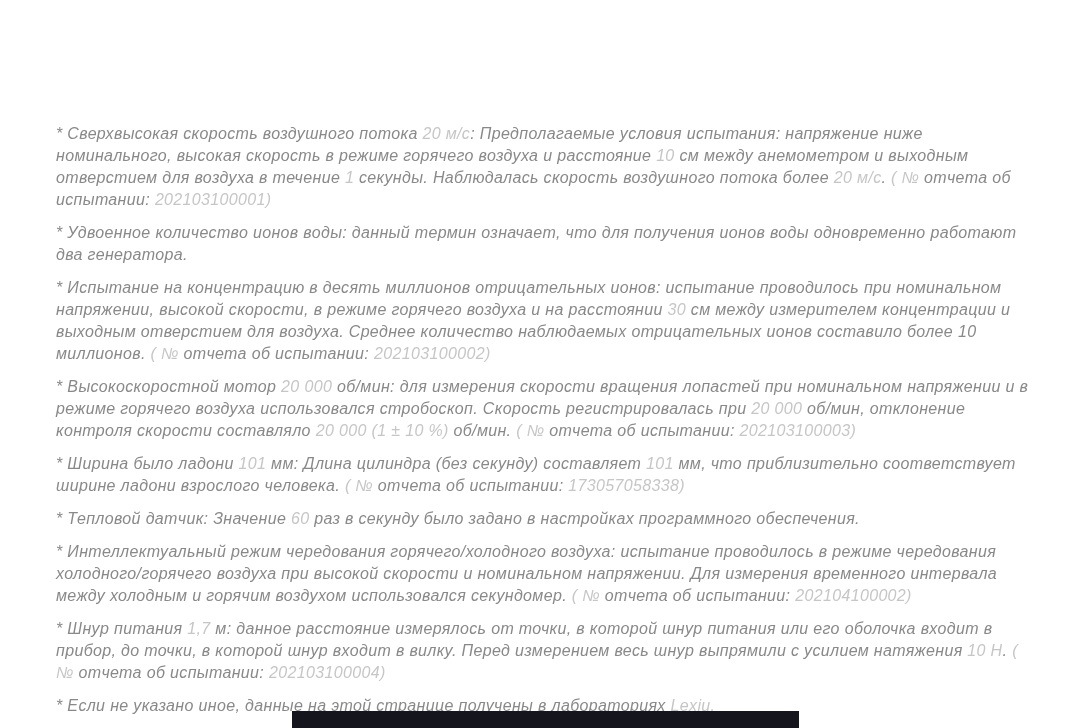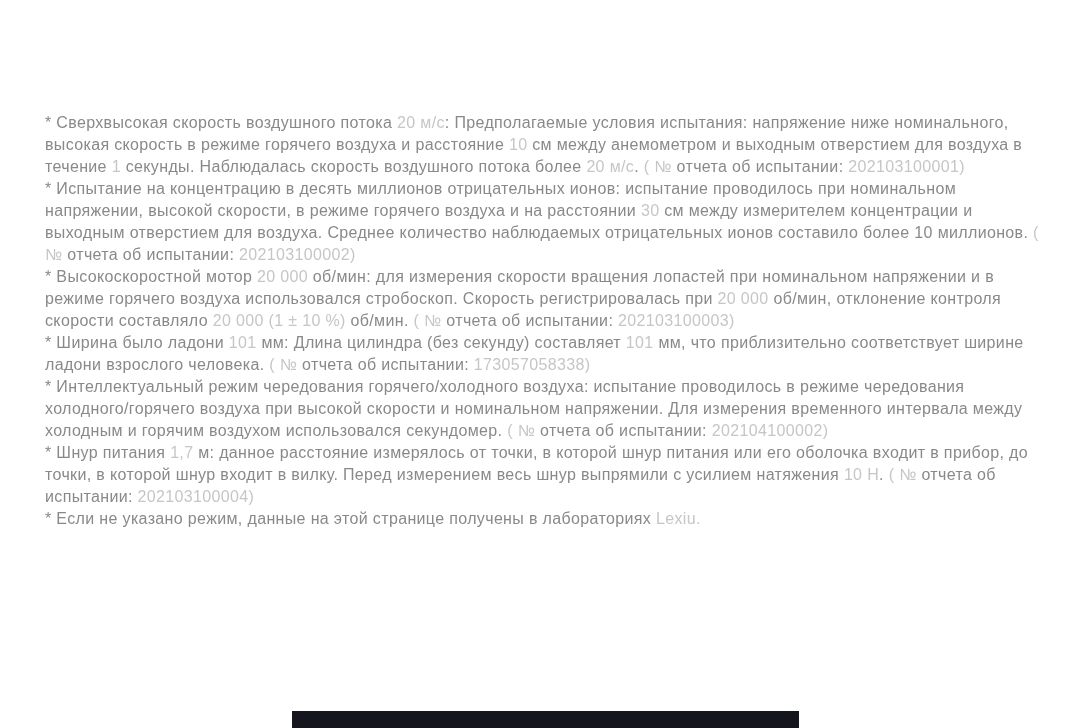--- a/index.html
+++ b/index.html
@@ -18,42 +18,45 @@
     position: absolute;
     left: 45px;
     top: 112px;
     width: 1005px;
     font-size: 16px;
     line-height: 22px;
     letter-spacing: 0.35px;
     color: var(--body-text, #898989);
   }
   .footnotes p {
-    margin: 0;
+    margin: 11px;
     padding: 0;
+    font-style: italic;
   }
   .footnotes .dim {
     color: var(--dim-text, #c6c6c6);
     font-weight: 400;
   }
   .footer-bar {
     position: absolute;
     left: 292px;
     top: 711px;
     width: 507px;
     height: 17px;
     background: var(--footer-bar, #15151e);
   }
 </style>
 </head>
 <body style="background: rgb(255, 255, 255);">
 
 <main class="footnotes" id="footnotes">
     <p><span class="">* Сверхвысокая скорость воздушного потока </span><span class="dim">20 м/с</span><span class="">: Предполагаемые условия испытания: напряжение ниже номинального, высокая скорость в режиме горячего воздуха и расстояние </span><span class="dim">10</span><span class=""> см между анемометром и выходным отверстием для воздуха в течение </span><span class="dim">1</span><span class=""> секунды. Наблюдалась скорость воздушного потока более </span><span class="dim">20 м/с</span><span class="">. </span><span class="dim">( №</span><span class=""> отчета об испытании: </span><span class="dim">202103100001)</span></p>
+    <p><span class="">* Удвоенное количество ионов воды: данный термин означает, что для получения ионов воды одновременно работают два генератора.</span></p>
     <p><span class="">* Испытание на концентрацию в десять миллионов отрицательных ионов: испытание проводилось при номинальном напряжении, высокой скорости, в режиме горячего воздуха и на расстоянии </span><span class="dim">30</span><span class=""> см между измерителем концентрации и выходным отверстием для воздуха. Среднее количество наблюдаемых отрицательных ионов составило более 10 миллионов. </span><span class="dim">( №</span><span class=""> отчета об испытании: </span><span class="dim">202103100002)</span></p>
     <p><span class="">* Высокоскоростной мотор </span><span class="dim">20&nbsp;000</span><span class=""> об/мин: для измерения скорости вращения лопастей при номинальном напряжении и в режиме горячего воздуха использовался стробоскоп. Скорость регистрировалась при </span><span class="dim">20&nbsp;000</span><span class=""> об/мин, отклонение контроля скорости составляло </span><span class="dim">20&nbsp;000 (1 ± 10 %)</span><span class=""> об/мин. </span><span class="dim">( №</span><span class=""> отчета об испытании: </span><span class="dim">202103100003)</span></p>
     <p><span class="">* Ширина было ладони </span><span class="dim">101</span><span class=""> мм: Длина цилиндра (без секунду) составляет </span><span class="dim">101</span><span class=""> мм, что приблизительно соответствует ширине ладони взрослого человека. </span><span class="dim">( №</span><span class=""> отчета об испытании: </span><span class="dim">173057058338)</span></p>
+    <p><span class="">* Тепловой датчик: Значение </span><span class="dim">60</span><span class=""> раз в секунду было задано в настройках программного обеспечения.</span></p>
     <p><span class="">* Интеллектуальный режим чередования горячего/холодного воздуха: испытание проводилось в режиме чередования холодного/горячего воздуха при высокой скорости и номинальном напряжении. Для измерения временного интервала между холодным и горячим воздухом использовался секундомер. </span><span class="dim">( №</span><span class=""> отчета об испытании: </span><span class="dim">202104100002)</span></p>
     <p><span class="">* Шнур питания </span><span class="dim">1,7</span><span class=""> м: данное расстояние измерялось от точки, в которой шнур питания или его оболочка входит в прибор, до точки, в которой шнур входит в вилку. Перед измерением весь шнур выпрямили с усилием натяжения </span><span class="dim">10 Н</span><span class="">. </span><span class="dim">( №</span><span class=""> отчета об испытании: </span><span class="dim">202103100004)</span></p>
-    <p><span class="">* Если не указано режим, данные на этой странице получены в лабораториях </span><span class="dim">Lexiu.</span></p>
+    <p><span class="">* Если не указано иное, данные на этой странице получены в лабораториях </span><span class="dim">Lexiu.</span></p>
   </main>
 
 <div class="footer-bar"></div>
 
 </body></html>

